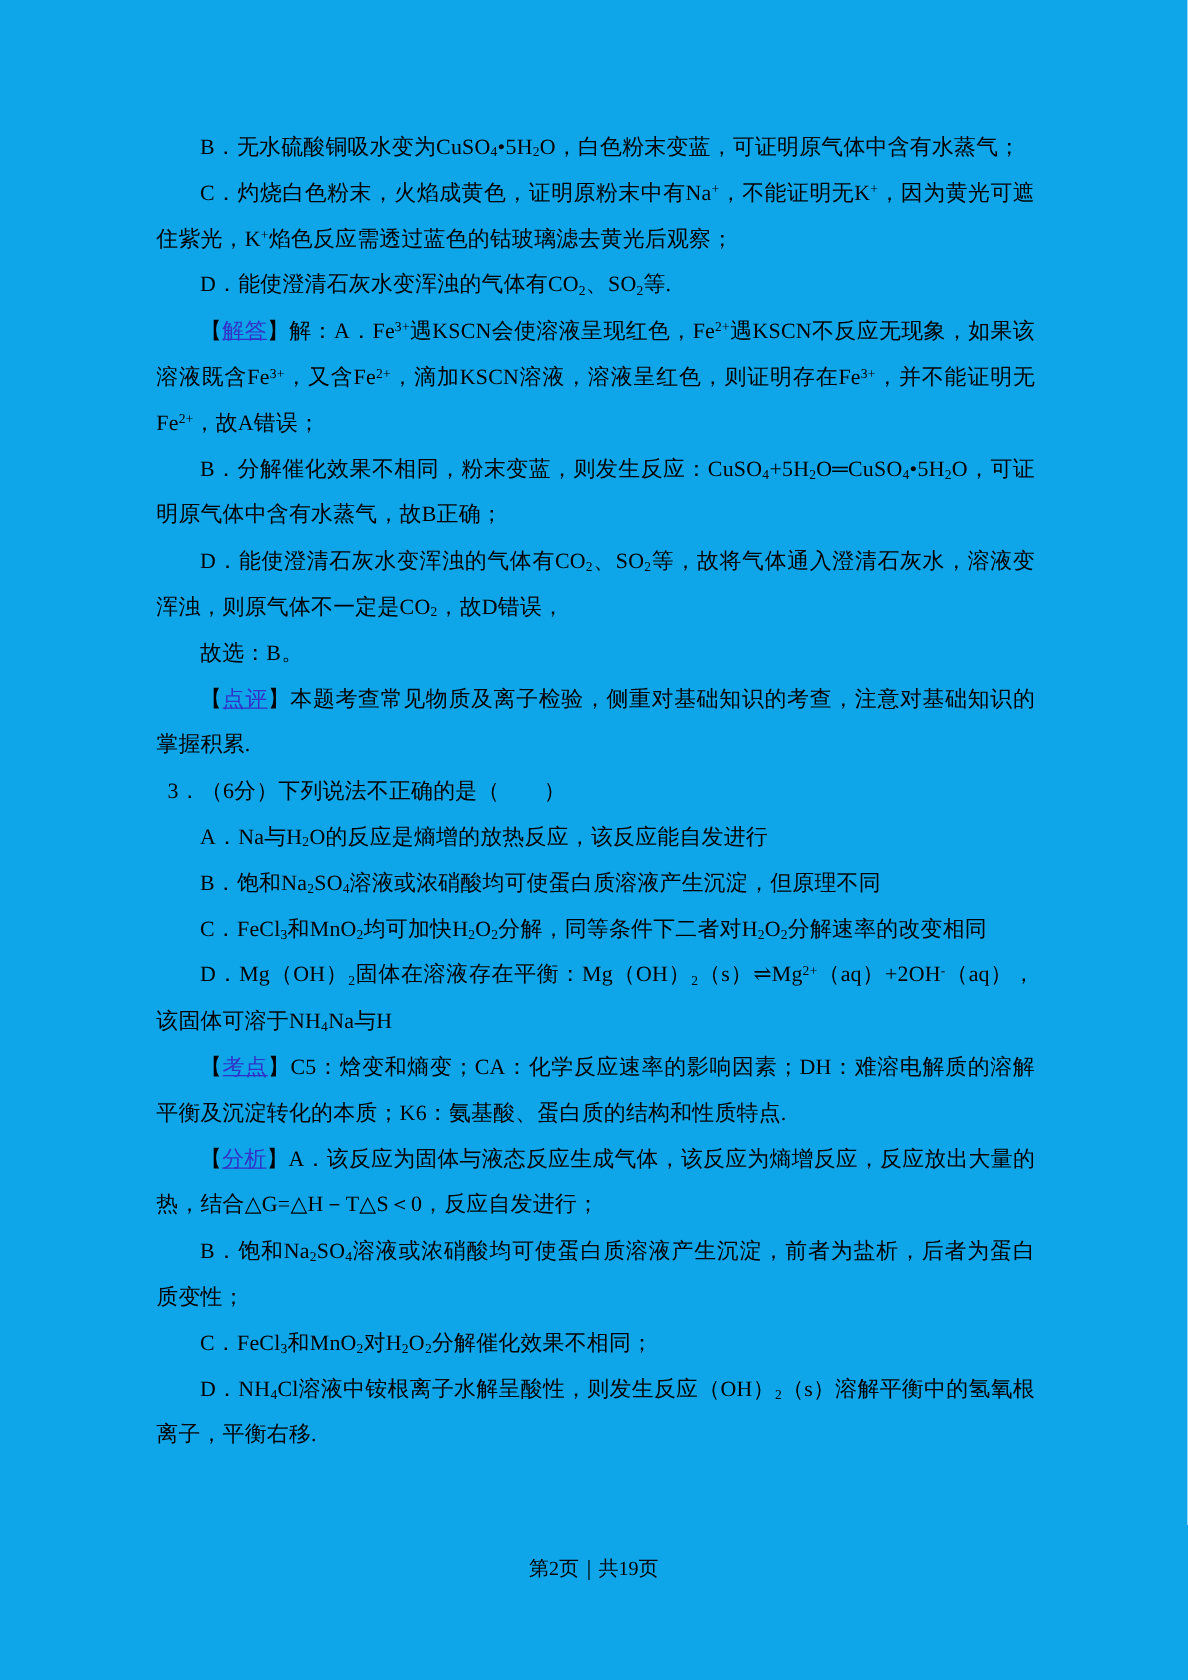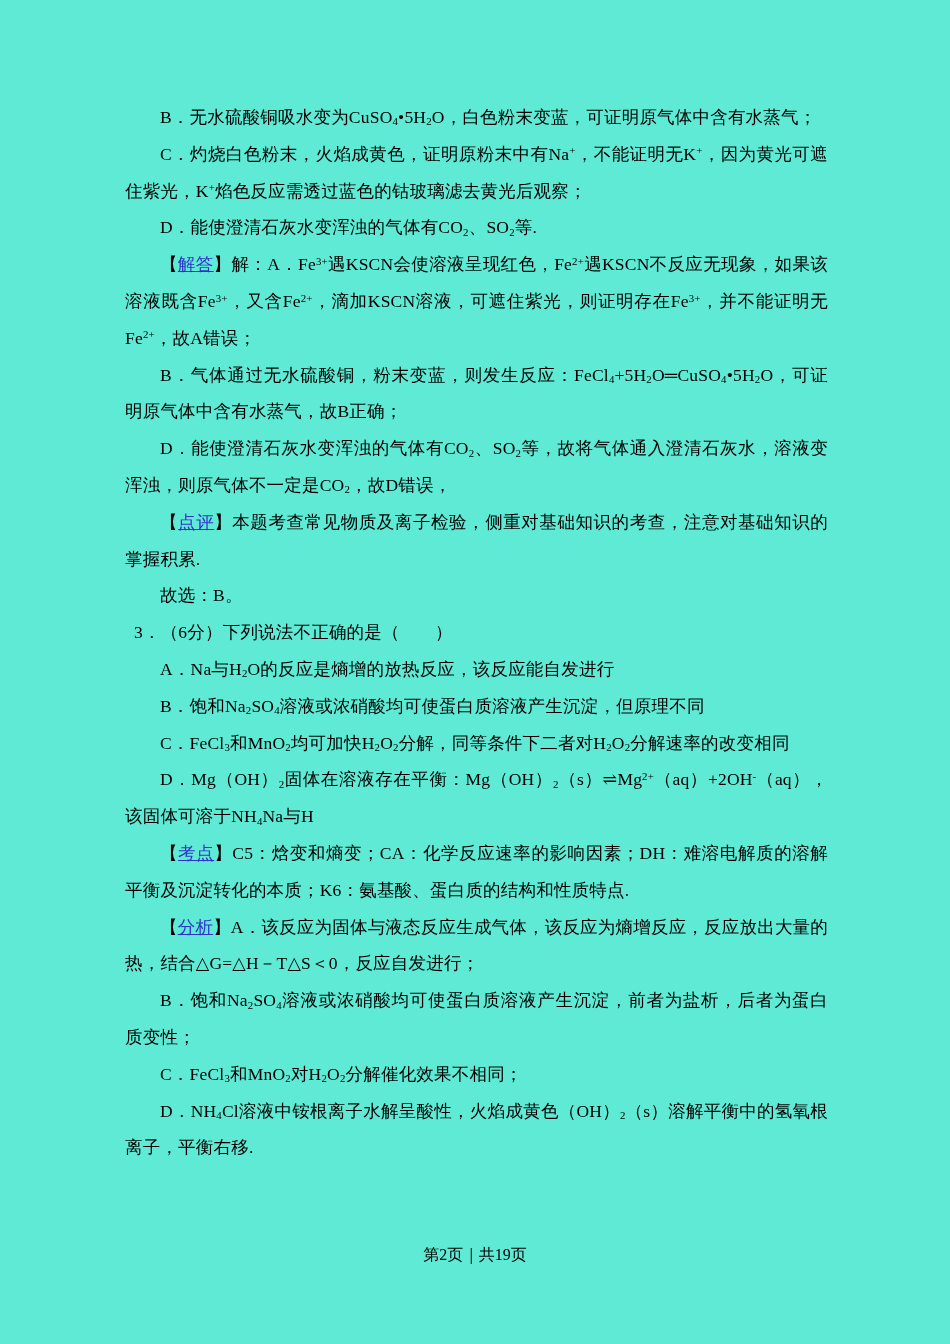--- a/index.html
+++ b/index.html
@@ -1,20 +1,20 @@
 <!DOCTYPE html>
 <html style="--label-blue: #3232c8;"><head>
 <meta charset="utf-8">
 <style>
   html,body{margin:0;padding:0;background:#ffffff;}
   .page{
     position:relative;
     width:950px;
     height:1344px;
-    background:#5eead4;
+    background:#0ea5e9;
     font-family:"Liberation Serif","DejaVu Serif",serif;
     color:#000000;
     overflow:hidden;
   }
   .content{
     position:absolute;
     left:125px;
     top:99px;
     width:703px;
     font-size:17.5px;
@@ -41,32 +41,32 @@
   }
 </style>
 </head>
 <body>
 
 <div class="page">
   <div class="content">
       <p class="para indent"><span>B．无水硫酸铜吸水变为CuSO</span><sub>4</sub><span>•5H</span><sub>2</sub><span>O，白色粉末变蓝，可证明原气体中含有水蒸气；</span></p>
       <p class="para indent"><span>C．灼烧白色粉末，火焰成黄色，证明原粉末中有Na</span><sup>+</sup><span>，不能证明无K</span><sup>+</sup><span>，因为黄光可遮住紫光，K</span><sup>+</sup><span>焰色反应需透过蓝色的钴玻璃滤去黄光后观察；</span></p>
       <p class="para indent"><span>D．能使澄清石灰水变浑浊的气体有CO</span><sub>2</sub><span>、SO</span><sub>2</sub><span>等.</span></p>
-      <p class="para indent"><span>【</span><span class="run-blue">解答</span><span>】解：A．Fe</span><sup>3+</sup><span>遇KSCN会使溶液呈现红色，Fe</span><sup>2+</sup><span>遇KSCN不反应无现象，如果该溶液既含Fe</span><sup>3+</sup><span>，又含Fe</span><sup>2+</sup><span>，滴加KSCN溶液，可遮住紫光，则证明存在Fe</span><sup>3+</sup><span>，并不能证明无Fe</span><sup>2+</sup><span>，故A错误；</span></p>
-      <p class="para indent"><span>B．气体通过无水硫酸铜，粉末变蓝，则发生反应：FeCl</span><sub>4</sub><span>+5H</span><sub>2</sub><span>O═CuSO</span><sub>4</sub><span>•5H</span><sub>2</sub><span>O，可证明原气体中含有水蒸气，故B正确；</span></p>
+      <p class="para indent"><span>【</span><span class="run-blue">解答</span><span>】解：A．Fe</span><sup>3+</sup><span>遇KSCN会使溶液呈现红色，Fe</span><sup>2+</sup><span>遇KSCN不反应无现象，如果该溶液既含Fe</span><sup>3+</sup><span>，又含Fe</span><sup>2+</sup><span>，滴加KSCN溶液，溶液呈红色，则证明存在Fe</span><sup>3+</sup><span>，并不能证明无Fe</span><sup>2+</sup><span>，故A错误；</span></p>
+      <p class="para indent"><span>B．分解催化效果不相同，粉末变蓝，则发生反应：CuSO</span><sub>4</sub><span>+5H</span><sub>2</sub><span>O═CuSO</span><sub>4</sub><span>•5H</span><sub>2</sub><span>O，可证明原气体中含有水蒸气，故B正确；</span></p>
       <p class="para indent"><span>D．能使澄清石灰水变浑浊的气体有CO</span><sub>2</sub><span>、SO</span><sub>2</sub><span>等，故将气体通入澄清石灰水，溶液变浑浊，则原气体不一定是CO</span><sub>2</sub><span>，故D错误，</span></p>
+      <p class="para indent"><span>故选：B。</span></p>
       <p class="para indent"><span>【</span><span class="run-blue">点评</span><span>】本题考查常见物质及离子检验，侧重对基础知识的考查，注意对基础知识的掌握积累.</span></p>
-      <p class="para indent"><span>故选：B。</span></p>
       <p class="para indent-sm"><span>3．（6分）下列说法不正确的是（　　）</span></p>
       <p class="para indent"><span>A．Na与H</span><sub>2</sub><span>O的反应是熵增的放热反应，该反应能自发进行</span></p>
       <p class="para indent"><span>B．饱和Na</span><sub>2</sub><span>SO</span><sub>4</sub><span>溶液或浓硝酸均可使蛋白质溶液产生沉淀，但原理不同</span></p>
       <p class="para indent"><span>C．FeCl</span><sub>3</sub><span>和MnO</span><sub>2</sub><span>均可加快H</span><sub>2</sub><span>O</span><sub>2</sub><span>分解，同等条件下二者对H</span><sub>2</sub><span>O</span><sub>2</sub><span>分解速率的改变相同</span></p>
       <p class="para indent"><span>D．Mg（OH）</span><sub>2</sub><span>固体在溶液存在平衡：Mg（OH）</span><sub>2</sub><span>（s）⇌Mg</span><sup>2+</sup><span>（aq）+2OH</span><sup>-</sup><span>（aq），该固体可溶于NH</span><sub>4</sub><span>Na与H</span></p>
       <p class="para indent"><span>【</span><span class="run-blue">考点</span><span>】C5：焓变和熵变；CA：化学反应速率的影响因素；DH：难溶电解质的溶解平衡及沉淀转化的本质；K6：氨基酸、蛋白质的结构和性质特点.</span></p>
       <p class="para indent"><span>【</span><span class="run-blue">分析</span><span>】A．该反应为固体与液态反应生成气体，该反应为熵增反应，反应放出大量的热，结合△G=△H－T△S＜0，反应自发进行；</span></p>
       <p class="para indent"><span>B．饱和Na</span><sub>2</sub><span>SO</span><sub>4</sub><span>溶液或浓硝酸均可使蛋白质溶液产生沉淀，前者为盐析，后者为蛋白质变性；</span></p>
       <p class="para indent"><span>C．FeCl</span><sub>3</sub><span>和MnO</span><sub>2</sub><span>对H</span><sub>2</sub><span>O</span><sub>2</sub><span>分解催化效果不相同；</span></p>
-      <p class="para indent"><span>D．NH</span><sub>4</sub><span>Cl溶液中铵根离子水解呈酸性，火焰成黄色（OH）</span><sub>2</sub><span>（s）溶解平衡中的氢氧根离子，平衡右移.</span></p>
+      <p class="para indent"><span>D．NH</span><sub>4</sub><span>Cl溶液中铵根离子水解呈酸性，则发生反应（OH）</span><sub>2</sub><span>（s）溶解平衡中的氢氧根离子，平衡右移.</span></p>
     </div>
   <div class="footer">
     <span>第2页｜共19页</span>
   </div>
 </div>
 
 </body></html>

